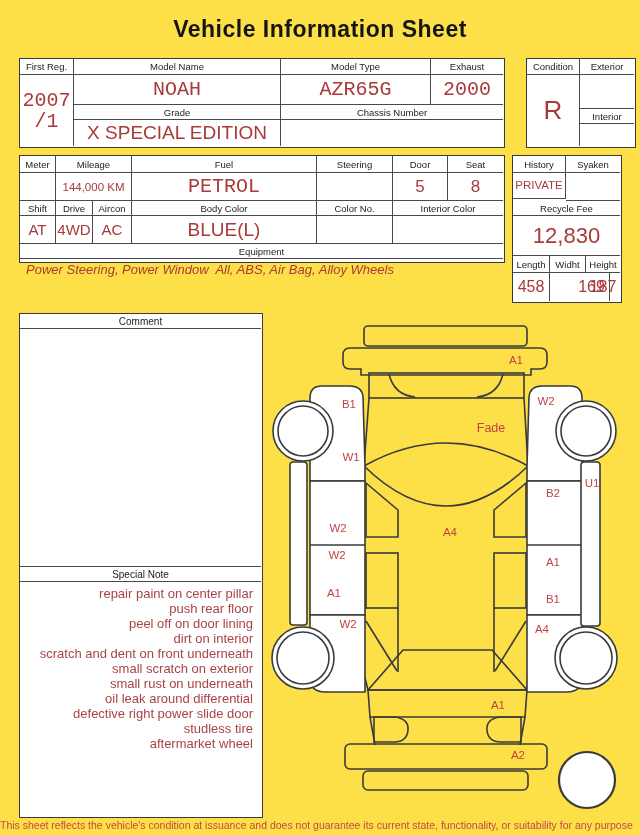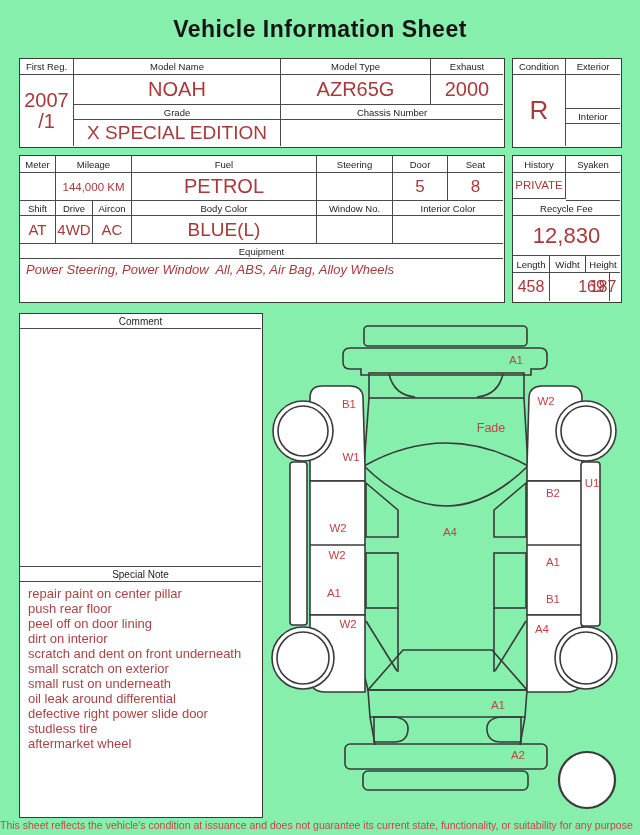--- a/index.html
+++ b/index.html
@@ -1,28 +1,28 @@
 <!DOCTYPE html>
 <html><head>
 <meta charset="utf-8">
 <style>
   html,body{margin:0;padding:0;background:#fff;}
-  #sheet{position:relative;width:640px;height:835px;background:#86efac;
+  #sheet{position:relative;width:640px;height:835px;background:#fde047;
          font-family:"Liberation Sans",sans-serif;overflow:hidden;}
   .title{position:absolute;top:16px;left:0;width:640px;text-align:center;
          font-size:23px;font-weight:600;color:#151515;letter-spacing:.5px;}
   .box{position:absolute;border:1.5px solid #3a3a3a;background:#fff;box-sizing:border-box;}
   .cell{position:absolute;box-sizing:border-box;display:flex;align-items:center;justify-content:center;overflow:hidden;}
   .hdr{font-size:9.5px;color:#1c1c1c;}
   .val{color:#a83a3a;}
   .bR{border-right:1px solid #4a4a4a;}
   .bB{border-bottom:1px solid #4a4a4a;}
   .fs11{font-size:11.5px;} .fs13{font-size:13px;font-style:italic;} .fs15{font-size:15px;}
   .fs16{font-size:16px;} .fs17{font-size:17px;} .fs19{font-size:19px;}
-  .fs20{font-size:20px;} .fs22{font-size:22px;} .fs26{font-size:26px;}
+  .fs20{font-size:20px;font-family:Liberation Mono, monospace;} .fs22{font-size:22px;} .fs26{font-size:26px;}
   .left-align{justify-content:flex-start;align-items:flex-start;padding:3px 6px;}
   .pre{white-space:pre-wrap;}
   .firstreg{flex-direction:column;line-height:1.05;}
   .notes{position:absolute;box-sizing:border-box;padding:4px 8px;}
   .note-line{font-size:13px;line-height:15px;color:#a84444;}
   .footer{position:absolute;top:819px;left:0;width:640px;text-align:left;
           font-size:10.5px;color:#c24848;}
   svg text.dmg{font-family:"Liberation Sans",sans-serif;font-size:11.5px;fill:#c04444;text-anchor:middle;}
   svg text.dmg-big{font-family:"Liberation Sans",sans-serif;font-size:12.5px;fill:#c04444;text-anchor:middle;}
 </style>
@@ -43,30 +43,30 @@
     <div class="cell val bR bB fs20" style="left:54px;top:16px;width:207px;height:30px;">NOAH</div>
     <div class="cell hdr bR bB" style="left:54px;top:46px;width:207px;height:15px;">Grade</div>
     <div class="cell val bR fs19" style="left:54px;top:61px;width:207px;height:26px;">X SPECIAL EDITION</div>
     <div class="cell hdr bR bB" style="left:261px;top:0;width:150px;height:16px;">Model Type</div>
     <div class="cell val bR bB fs20" style="left:261px;top:16px;width:150px;height:30px;">AZR65G</div>
     <div class="cell hdr bB" style="left:411px;top:0;width:72px;height:16px;">Exhaust</div>
     <div class="cell val bB fs20" style="left:411px;top:16px;width:72px;height:30px;">2000</div>
     <div class="cell hdr bB" style="left:261px;top:46px;width:222px;height:15px;">Chassis Number</div>
   </div>
 
-  <div class="box" style="left:512px;top:58px;width:110px;height:90px;text-align:center;">
+  <div class="box" style="left:526px;top:58px;width:110px;height:90px;text-align:center;">
     <div class="cell hdr bR bB" style="left:0;top:0;width:53px;height:16px;">Condition</div>
     <div class="cell val bR fs26" style="left:0;top:16px;width:53px;height:71px;">R</div>
     <div class="cell hdr bB" style="left:53px;top:0;width:54px;height:16px;">Exterior</div>
     <div class="cell val bB fs13" style="left:53px;top:16px;width:54px;height:34px;"></div>
     <div class="cell hdr bB" style="left:53px;top:50px;width:54px;height:15px;">Interior</div>
     <div class="cell val fs13" style="left:53px;top:65px;width:54px;height:22px;"></div>
   </div>
 
-  <div class="box" style="left:19px;top:155px;width:486px;height:148px;">
+  <div class="box" style="left:19px;top:155px;width:486px;height:108px;">
     <div class="cell hdr bR bB" style="left:0;top:0;width:36px;height:17px;">Meter</div>
     <div class="cell val bR bB fs11" style="left:0;top:17px;width:36px;height:28px;"></div>
     <div class="cell hdr bR bB" style="left:36px;top:0;width:76px;height:17px;">Mileage</div>
     <div class="cell val bR bB fs11" style="left:36px;top:17px;width:76px;height:28px;">144,000 KM</div>
     <div class="cell hdr bR bB" style="left:112px;top:0;width:185px;height:17px;">Fuel</div>
     <div class="cell val bR bB fs20" style="left:112px;top:17px;width:185px;height:28px;">PETROL</div>
     <div class="cell hdr bR bB" style="left:297px;top:0;width:76px;height:17px;">Steering</div>
     <div class="cell val bR bB fs13" style="left:297px;top:17px;width:76px;height:28px;"></div>
     <div class="cell hdr bR bB" style="left:373px;top:0;width:55px;height:17px;">Door</div>
     <div class="cell val bR bB fs17" style="left:373px;top:17px;width:55px;height:28px;">5</div>
@@ -74,21 +74,21 @@
     <div class="cell val bB fs17" style="left:428px;top:17px;width:55px;height:28px;">8</div>
 
     <div class="cell hdr bR bB" style="left:0;top:45px;width:36px;height:15px;">Shift</div>
     <div class="cell val bR bB fs15" style="left:0;top:60px;width:36px;height:28px;">AT</div>
     <div class="cell hdr bR bB" style="left:36px;top:45px;width:37px;height:15px;">Drive</div>
     <div class="cell val bR bB fs15" style="left:36px;top:60px;width:37px;height:28px;">4WD</div>
     <div class="cell hdr bR bB" style="left:73px;top:45px;width:39px;height:15px;">Aircon</div>
     <div class="cell val bR bB fs15" style="left:73px;top:60px;width:39px;height:28px;">AC</div>
     <div class="cell hdr bR bB" style="left:112px;top:45px;width:185px;height:15px;">Body Color</div>
     <div class="cell val bR bB fs19" style="left:112px;top:60px;width:185px;height:28px;">BLUE(L)</div>
-    <div class="cell hdr bR bB" style="left:297px;top:45px;width:76px;height:15px;">Window No.</div>
+    <div class="cell hdr bR bB" style="left:297px;top:45px;width:76px;height:15px;">Color No.</div>
     <div class="cell val bR bB fs13" style="left:297px;top:60px;width:76px;height:28px;"></div>
     <div class="cell hdr bB" style="left:373px;top:45px;width:110px;height:15px;">Interior Color</div>
     <div class="cell val bB fs13" style="left:373px;top:60px;width:110px;height:28px;"></div>
 
     <div class="cell hdr bB" style="left:0;top:88px;width:483px;height:15px;">Equipment</div>
     <div class="cell val left-align fs13 pre" style="left:0;top:103px;width:483px;height:42px;">Power Steering, Power Window  All, ABS, Air Bag, Alloy Wheels</div>
   </div>
 
   <div class="box" style="left:512px;top:155px;width:110px;height:148px;">
     <div class="cell hdr bR bB" style="left:0;top:0;width:53px;height:17px;">History</div>
@@ -98,21 +98,21 @@
     <div class="cell hdr bB" style="left:0;top:45px;width:107px;height:15px;">Recycle Fee</div>
     <div class="cell val bB fs22" style="left:0;top:60px;width:107px;height:40px;">12,830</div>
     <div class="cell hdr bR bB" style="left:0;top:100px;width:37px;height:17px;">Length</div>
     <div class="cell hdr bR bB" style="left:37px;top:100px;width:36px;height:17px;">Widht</div>
     <div class="cell hdr bB" style="left:73px;top:100px;width:34px;height:17px;">Height</div>
     <div class="cell val bR fs16" style="left:0;top:117px;width:37px;height:28px;">458</div>
     <div class="cell val bR fs16" style="left:37px;top:117px;width:36px;height:28px;margin-left:24px;">169</div>
     <div class="cell val fs16" style="left:73px;top:117px;width:34px;height:28px;">187</div>
   </div>
 
-  <div class="box" style="left:19px;top:313px;width:244px;height:505px;">
+  <div class="box" style="left:19px;top:313px;width:244px;height:505px;text-align:right;">
     <div class="cell hdr bB" style="left:0;top:0;width:241px;height:15px;font-size:10px;">Comment</div>
     <div class="cell val left-align fs13 bB" style="left:0;top:15px;width:241px;height:238px;"></div>
     <div class="cell hdr bB" style="left:0;top:253px;width:241px;height:15px;font-size:10px;">Special Note</div>
     <div class="notes" style="left:0;top:268px;width:241px;height:234px;">
         <div class="note-line">repair paint on center pillar</div>
         <div class="note-line">push rear floor</div>
         <div class="note-line">peel off on door lining</div>
         <div class="note-line">dirt on interior</div>
         <div class="note-line">scratch and dent on front underneath</div>
         <div class="note-line">small scratch on exterior</div>

